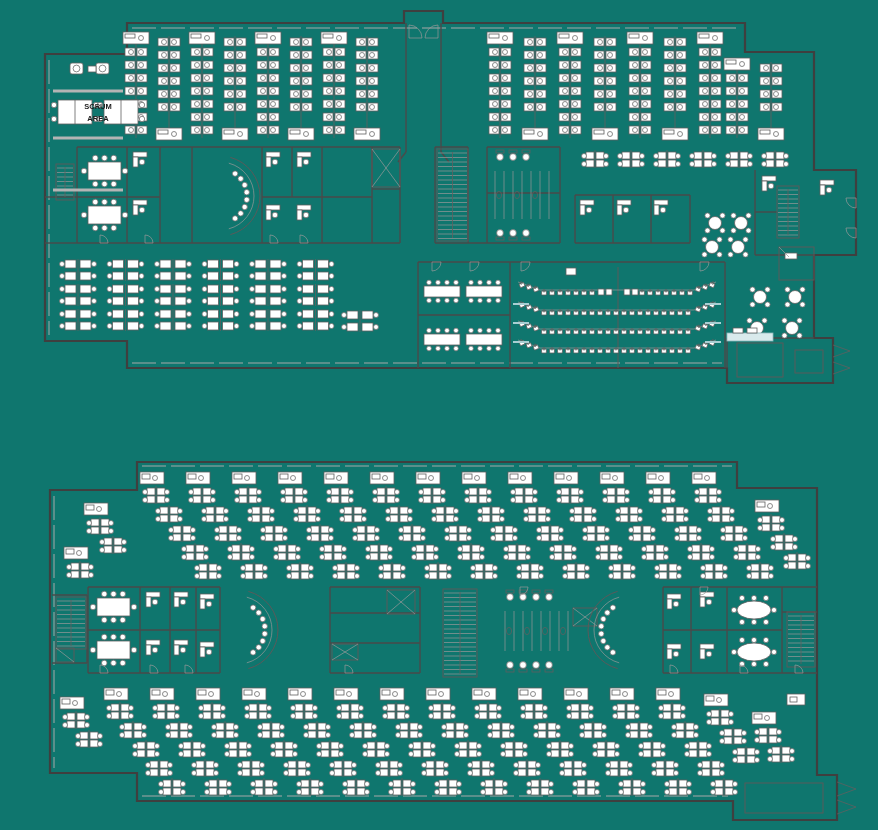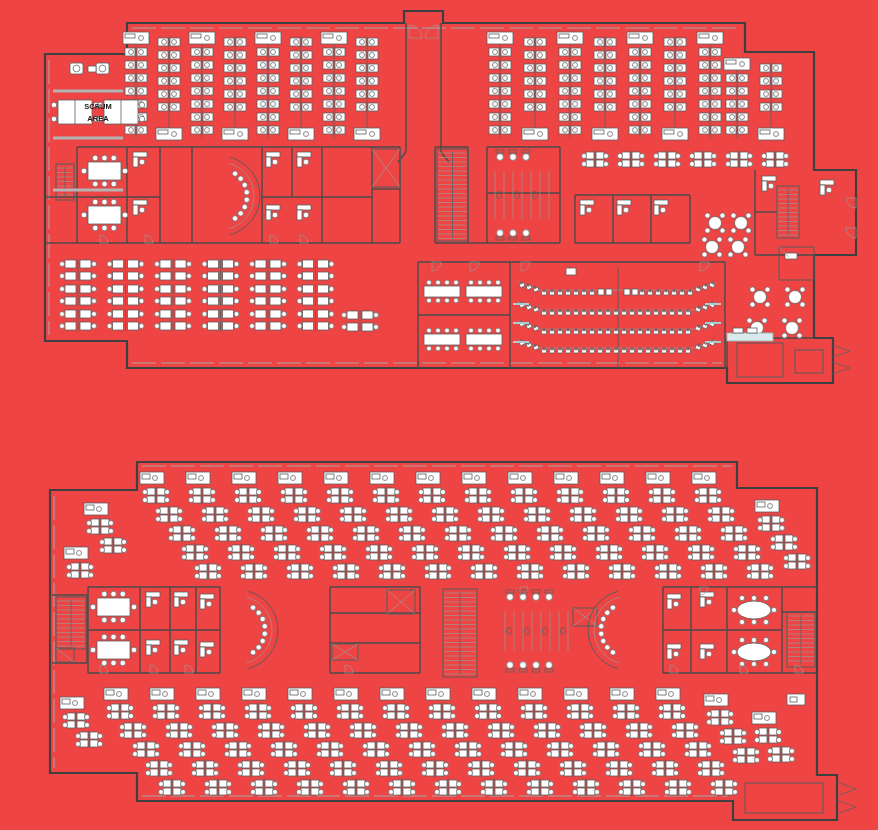--- a/index.html
+++ b/index.html
@@ -1,16 +1,16 @@
 <!DOCTYPE html>
 <html><head>
 <meta charset="utf-8">
 <style>
   html,body{margin:0;padding:0;background:#ffffff;width:878px;height:830px;overflow:hidden;}
-  #plan-wrap{position:relative;width:878px;height:830px;background:#ef4444;}
+  #plan-wrap{position:relative;width:878px;height:830px;background:#0f766e;}
   svg{display:block;}
   .wall{fill:none;stroke:#3f3f3f;stroke-width:2.2;stroke-linejoin:miter;}
   .w{stroke:#4a4a4a;stroke-width:1.4;fill:none;}
   .w2{stroke:#5a5a5a;stroke-width:1;fill:none;}
   .f{fill:none;stroke:#5f5f5f;stroke-width:0.8;}
   .fd{fill:#ffffff;stroke:#5f5f5f;stroke-width:0.8;}
   .fc{fill:#ffffff;stroke:#6e6e6e;stroke-width:0.8;}
   .fl{stroke:#9a9a9a;stroke-width:0.7;fill:none;}
   .win{stroke:#a8a8a8;stroke-width:1;stroke-dasharray:24 5;fill:none;}
   .bar{stroke:#b4b4b4;stroke-width:3;}

